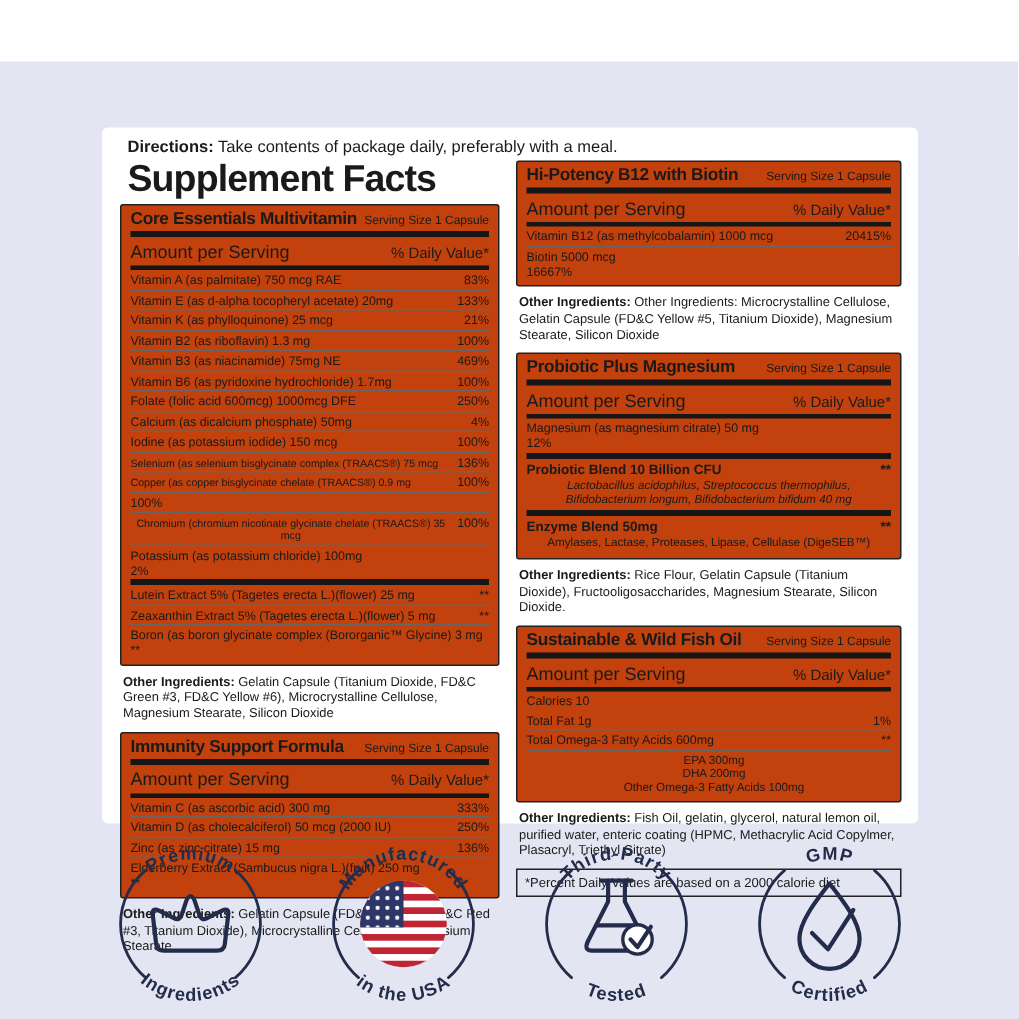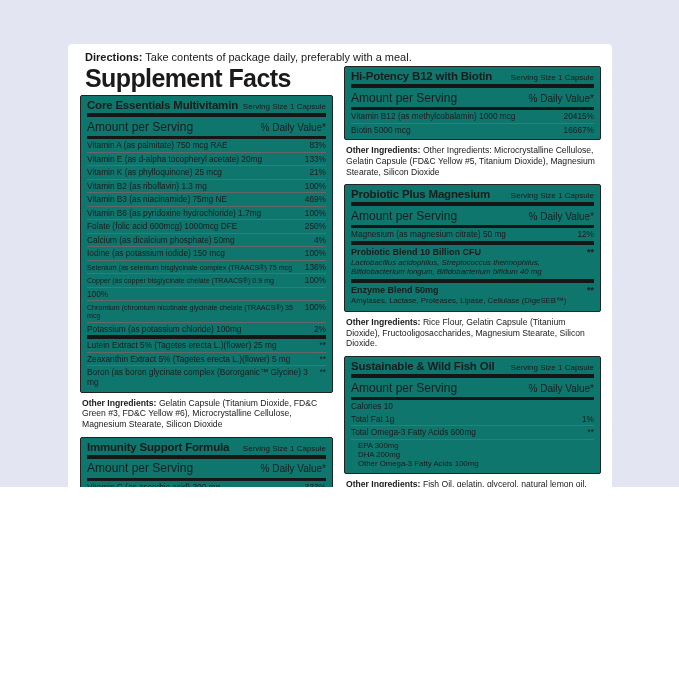--- a/index.html
+++ b/index.html
@@ -1,43 +1,44 @@
 <!DOCTYPE html>
 <html><head>
 <meta charset="utf-8">
 <style>
   html,body{margin:0;padding:0;}
   .stage{
-    position:relative;width:679px;height:487px;overflow:hidden;
+    position:relative;width:679px;height:638px;overflow:hidden;
     background:#e3e5f2;
     font-family:"Liberation Sans", sans-serif;
     color:#1a1a1a;
+    margin-top:41px;
   }
   .card{
     position:absolute;left:68px;top:44px;width:544px;height:464px;
     background:#ffffff;border-radius:4px;
   }
   .directions{position:absolute;left:17px;top:7px;font-size:11px;}
   .directions b{font-weight:bold;}
   .col-left{position:absolute;left:12px;top:20px;width:253px;}
   .col-right{position:absolute;left:276px;top:22px;width:257px;}
   .big-title{font-size:25px;line-height:28px;font-weight:bold;letter-spacing:-0.6px;margin:0 0 3px 5px;}
-  .panel{border:1.4px solid #222;border-radius:2px;padding:2px 6px 3px;background:#0f766e;}
+  .panel{border:1.4px solid #222;border-radius:2px;padding:2px 6px 3px;background:#c2410c;text-align:center;}
   .phead{display:flex;justify-content:space-between;align-items:baseline;padding:1px 0 2px;}
   .ptitle{font-weight:bold;font-size:11.5px;letter-spacing:-0.2px;}
   .pserv{font-size:8px;}
   .bar{height:4px;background:#161616;}
   .bar2{height:3px;background:#161616;}
   .ahead{display:flex;justify-content:space-between;align-items:baseline;padding:2.5px 0;font-size:12px;}
   .ahead .dv{font-size:10px;}
   .rows{}
   .row{display:flex;justify-content:space-between;align-items:baseline;font-size:8.3px;padding:1px 0 1.5px;border-bottom:0.9px solid #666;}
   .row .nm{padding-right:4px;}
   .row .val{white-space:nowrap;}
-  .row.nb{border-bottom:none;}
+  .row.nb{border-bottom:none;flex-direction:column;}
   .row.sm{font-size:7.1px;}
   .row.sm .val{font-size:8.3px;}
   .blend-name{display:flex;justify-content:space-between;font-size:9px;font-weight:bold;padding:2px 0 0;}
   .blend-sub{font-size:7.8px;line-height:9px;padding:1px 0 3px;}
   .blend-sub.it{font-style:italic;}
   .subrow{font-size:7.8px;line-height:9px;padding-left:7px;}
   .subrows{padding:1px 0 2px;}
   .oi{font-size:8.6px;line-height:10.8px;margin:5px 2px 7px;}
   .oi b{font-weight:bold;}
   .fnbox{border:1.2px solid #222;font-size:8.7px;line-height:10.8px;padding:3px 5px;margin-top:2px;}

